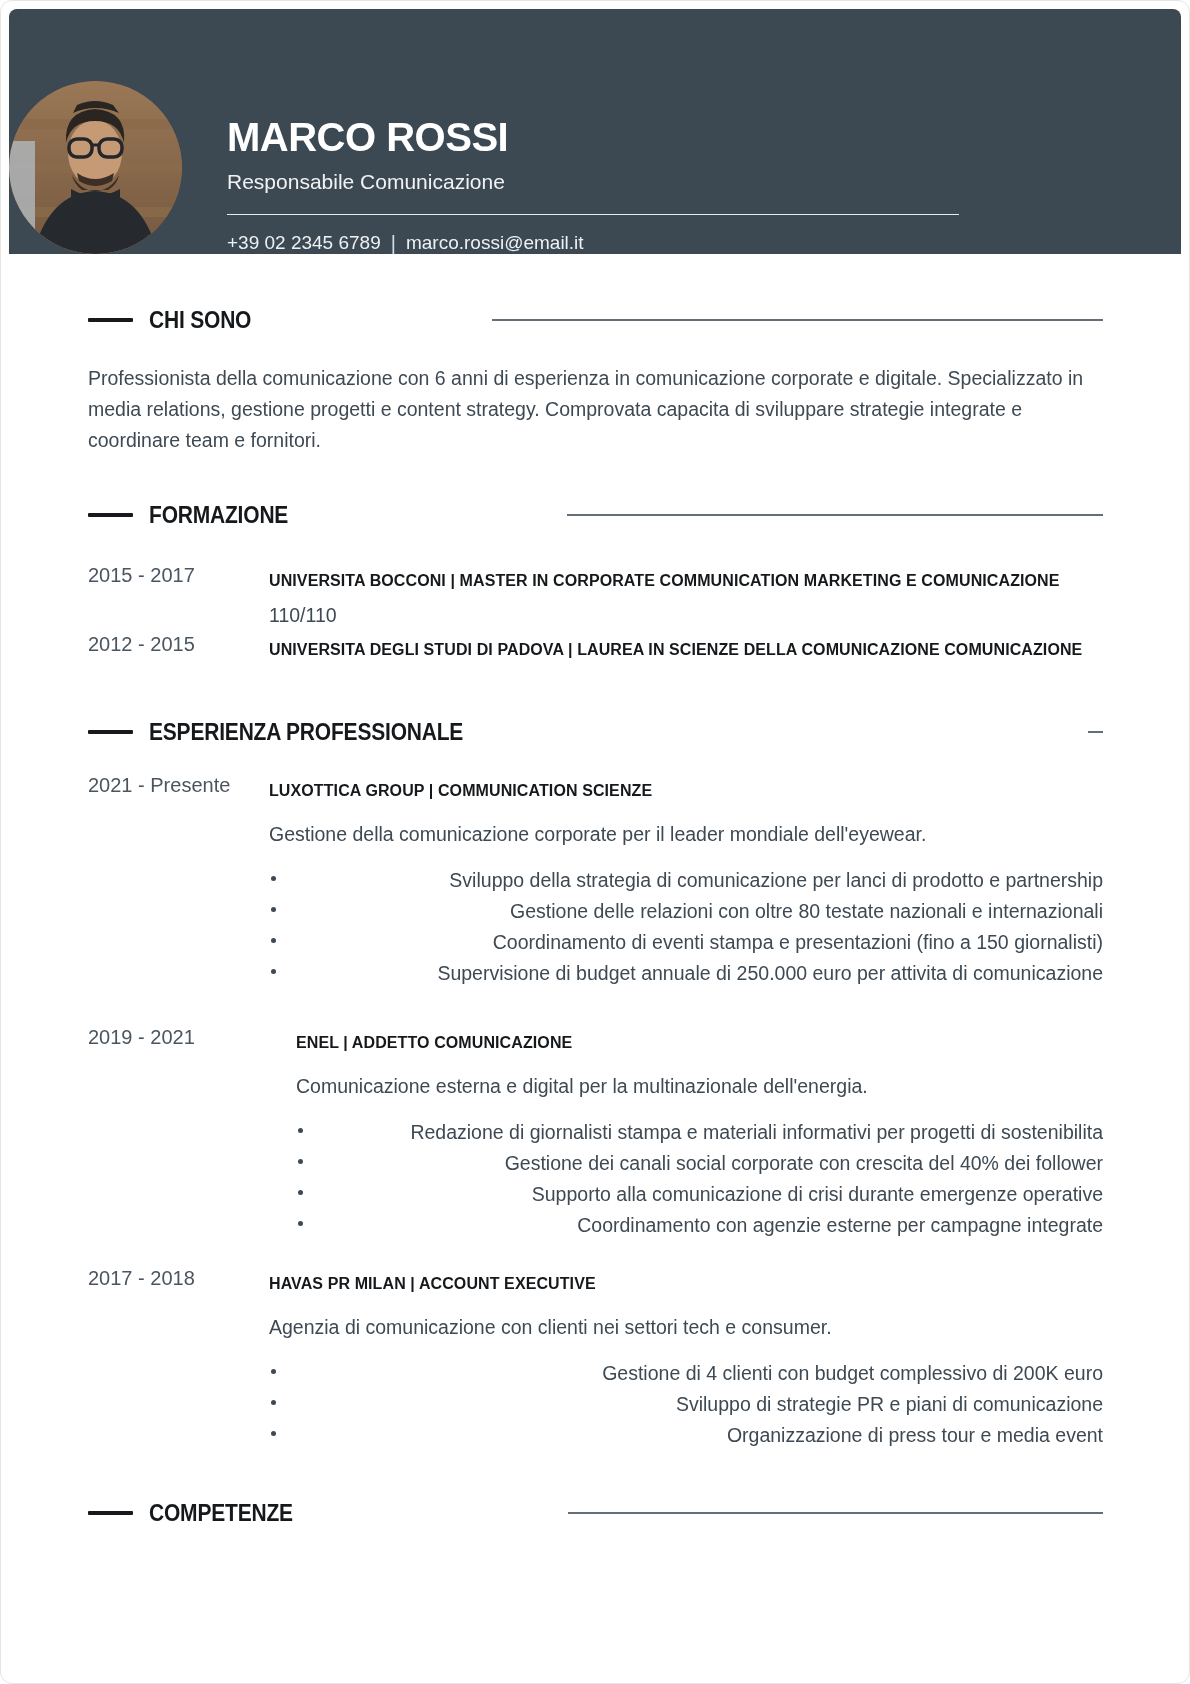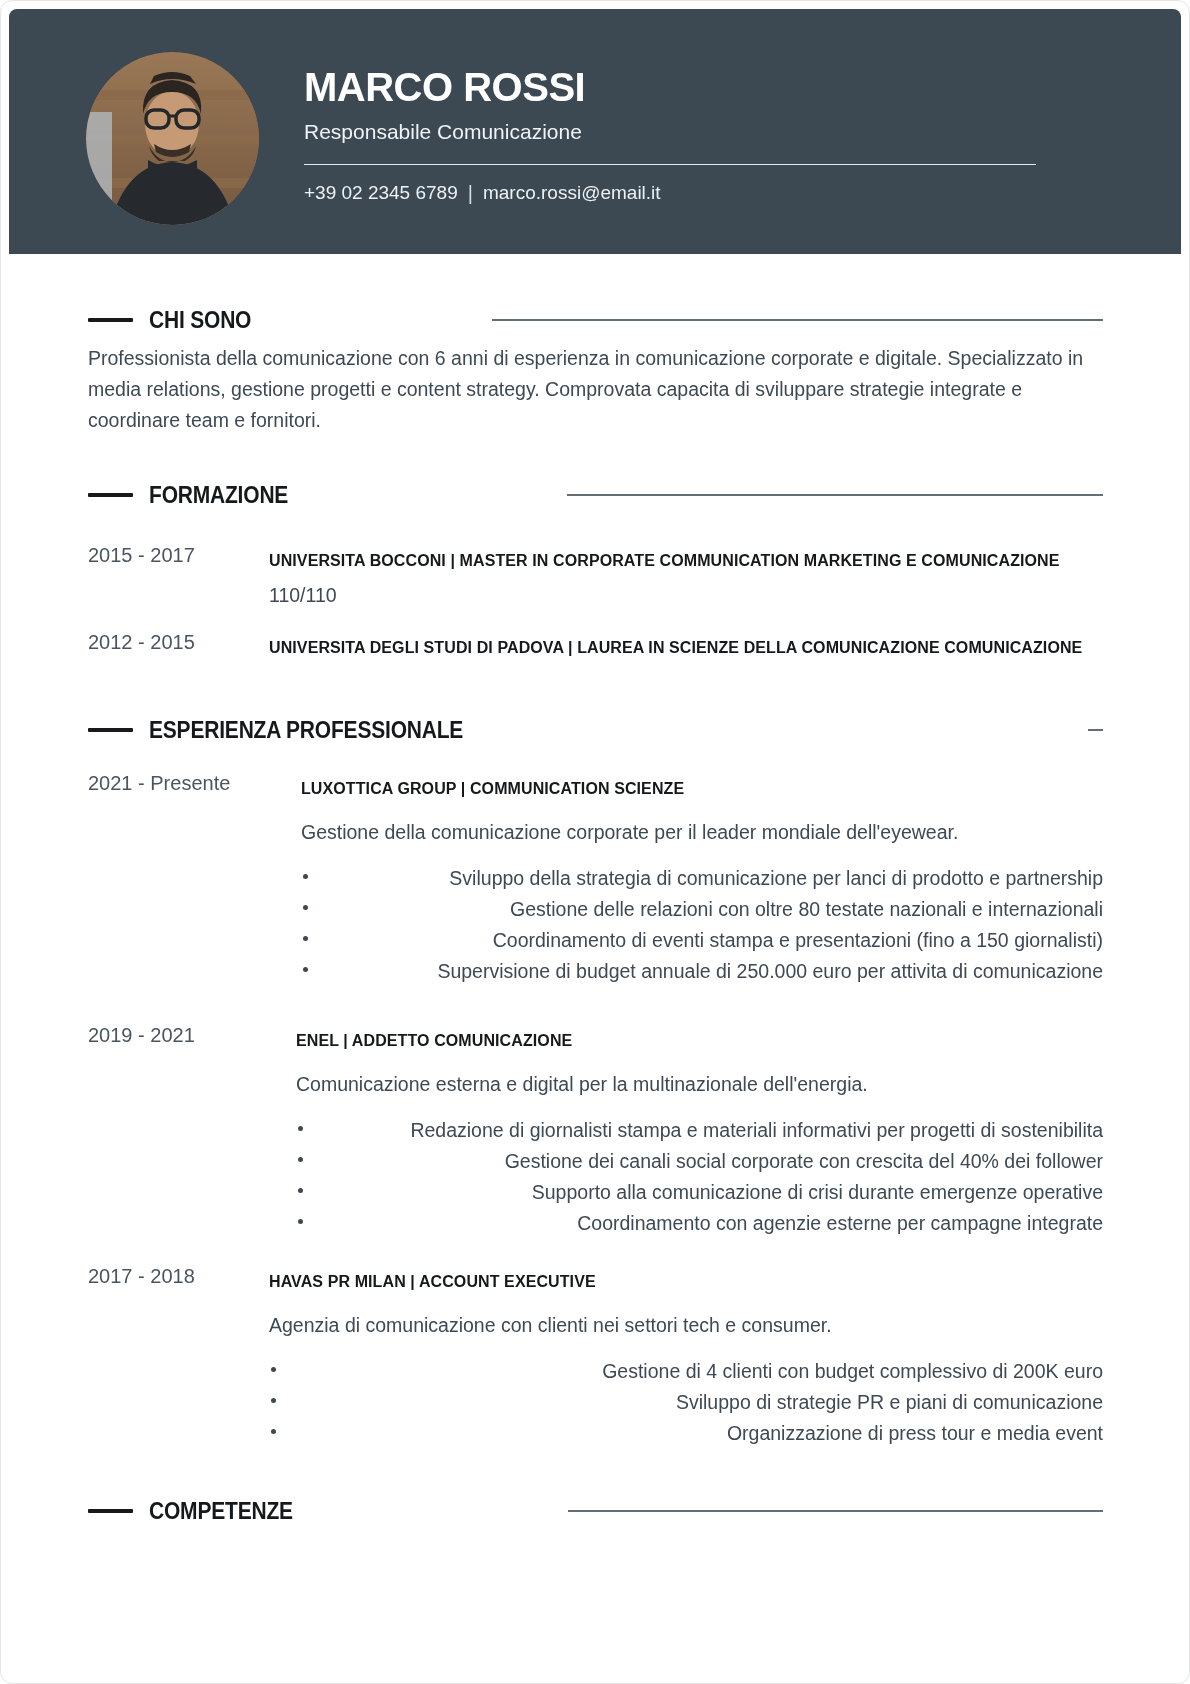--- a/index.html
+++ b/index.html
@@ -19,22 +19,21 @@
     overflow: hidden;
   }
 
   
   .header {
     margin: 8px 8px 0 8px;
     height: 245px;
     background: var(--header-bg, #3C4852);
     border-radius: 8px 8px 0 0;
     display: flex;
-    align-items: center;
-    padding-left: 77px;
+    align-items: flex-end;
   }
   .photo {
     width: 173px;
     height: 173px;
     border-radius: 50%;
     overflow: hidden;
     flex-shrink: 0;
     margin-top: 14px;
     background: #8a6a4e;
   }
@@ -95,21 +94,21 @@
   .line-education  { width: 536px; }
   .line-experience { width: 15px; }
   .line-skills     { width: 535px; }
 
   .sec-about      { margin-top: 55px; }
   .sec-education  { margin-top: 48px; }
   .sec-experience { margin-top: 51px; }
   .sec-skills     { margin-top: 51px; }
 
   .about-text {
-    margin-top: 12px;
+    margin-top: 32px;
     font-size: 19.5px;
     line-height: 31px;
     color: var(--text-body, #3E4953);
     max-width: 1017px;
   }
 
   
   .entry { display: flex; }
   .entry-dates {
     width: 181px;
@@ -149,22 +148,22 @@
   }
   .bullets li .dot {
     position: absolute;
     left: 2px; top: 11px;
     width: 5px; height: 5px;
     border-radius: 50%;
     background: var(--text-body, #3E4953);
   }
 
   .edu-0 { margin-top: 35px; }
-  .edu-1 { margin-top: 22px; }
-  .exp-0 { margin-top: 28px; gap: 32px; }
+  .edu-1 { margin-top: 4px; }
+  .exp-0 { margin-top: 28px; }
   .exp-1 { margin-top: 34px; gap: 27px; }
   .exp-2 { margin-top: 23px; }
 </style>
 </head>
 <body>
 
 <div class="page">
 
   <div class="header">
     <div class="photo">

